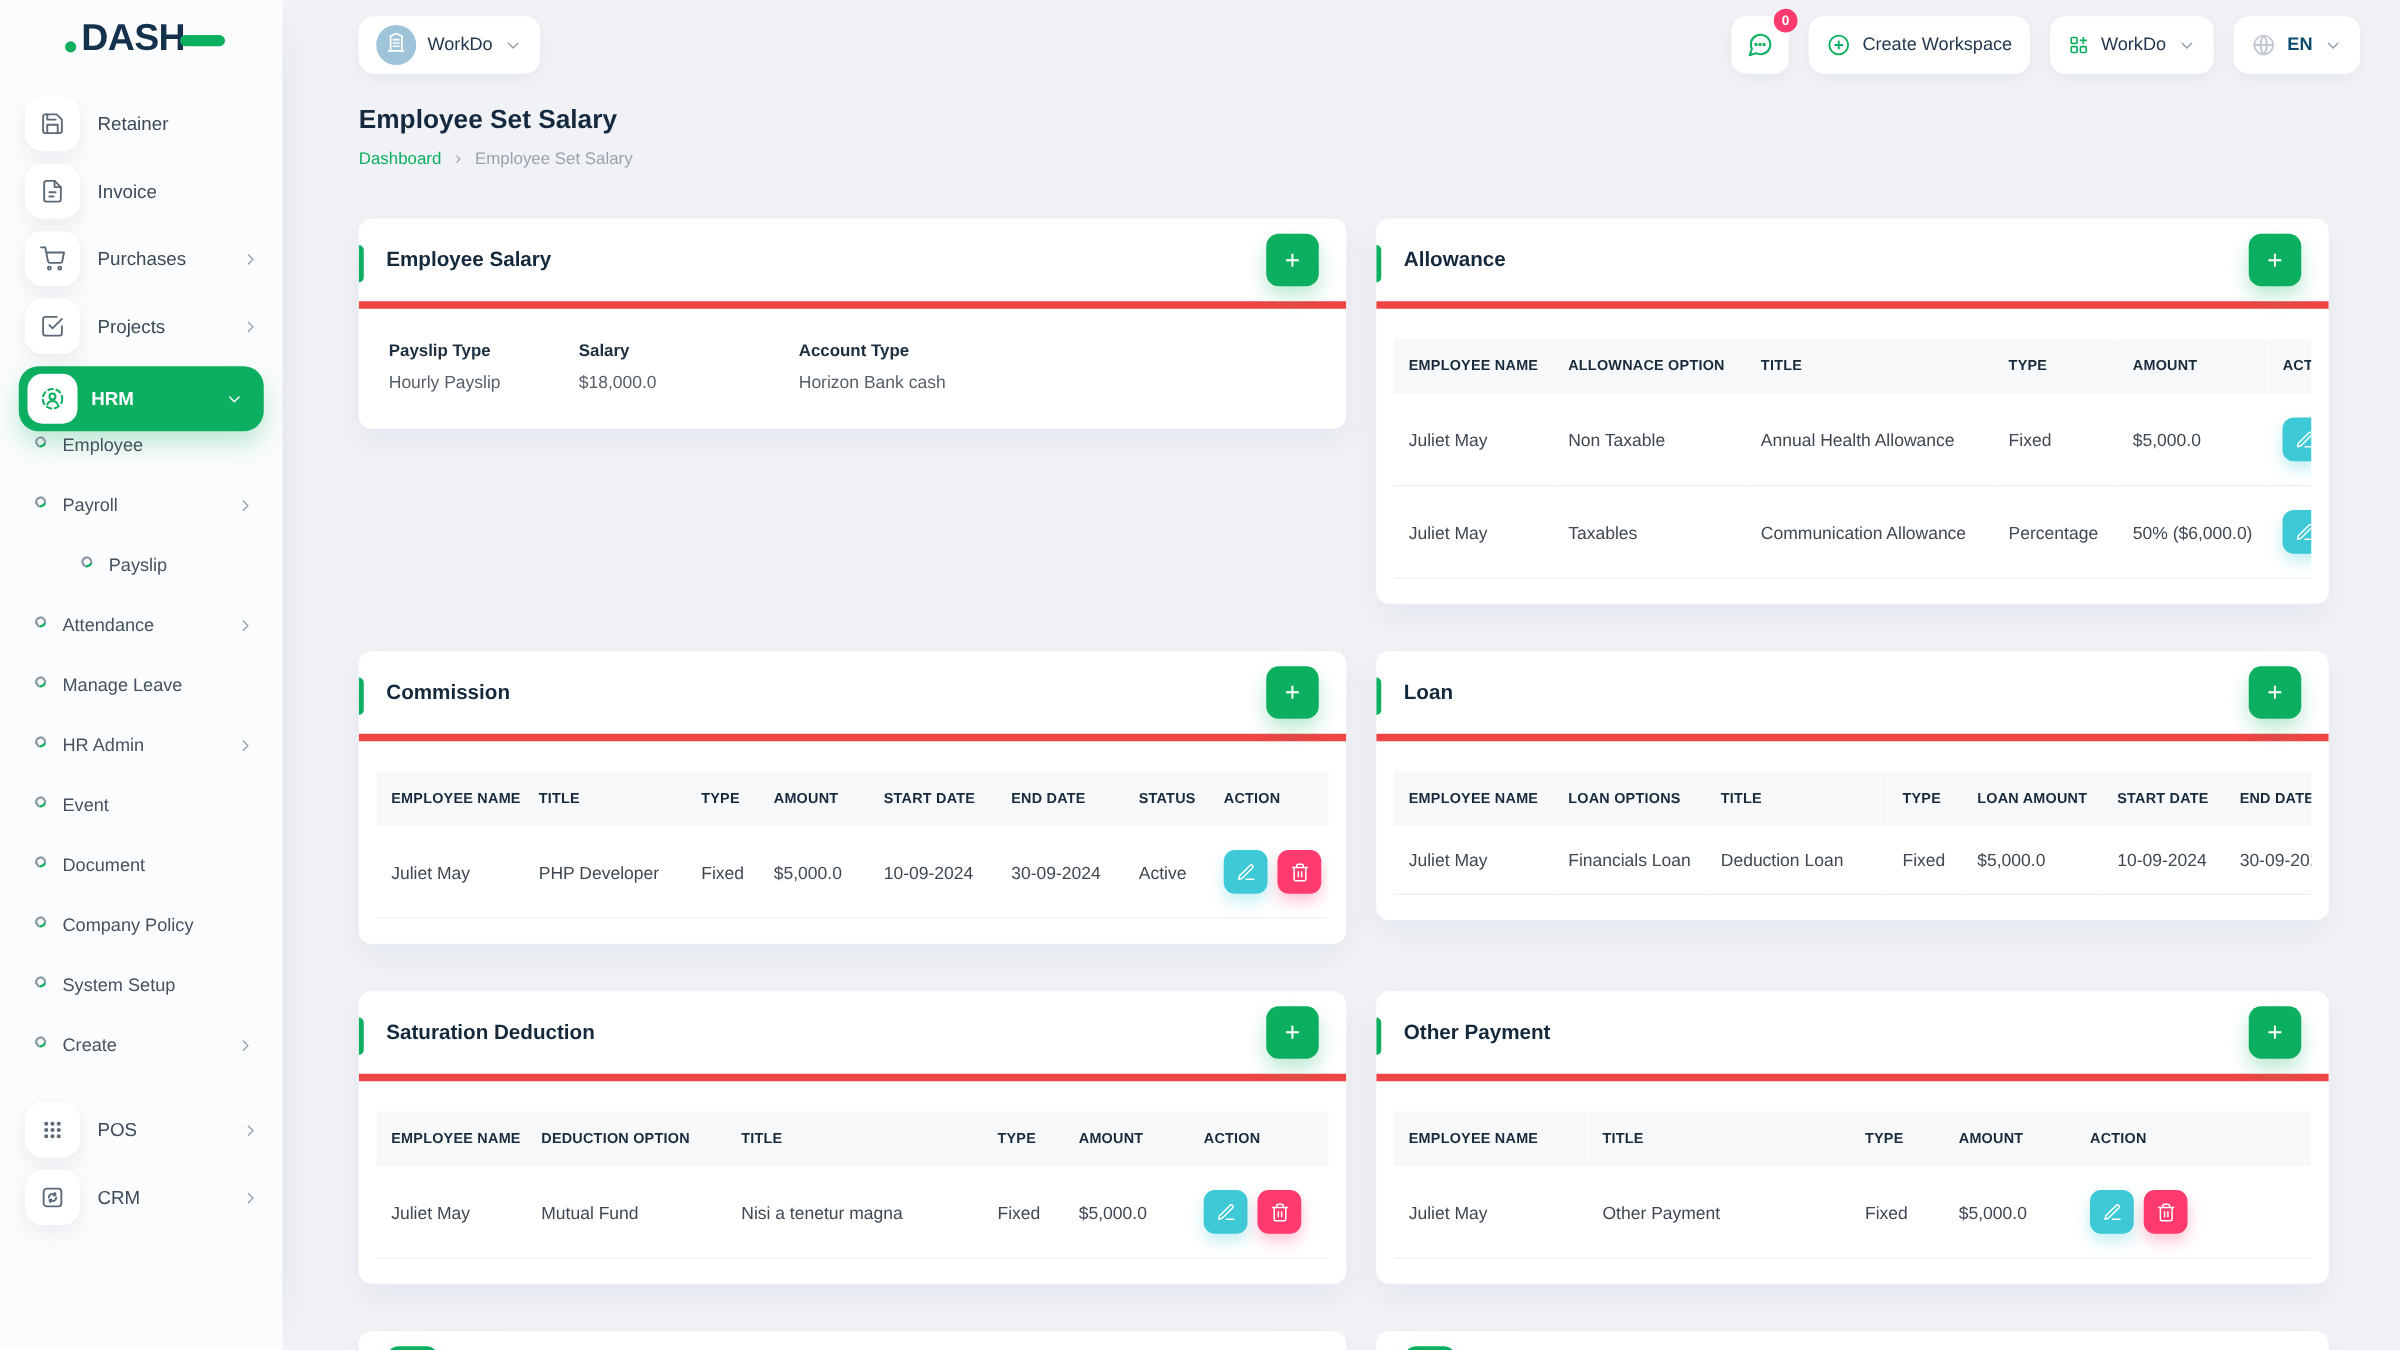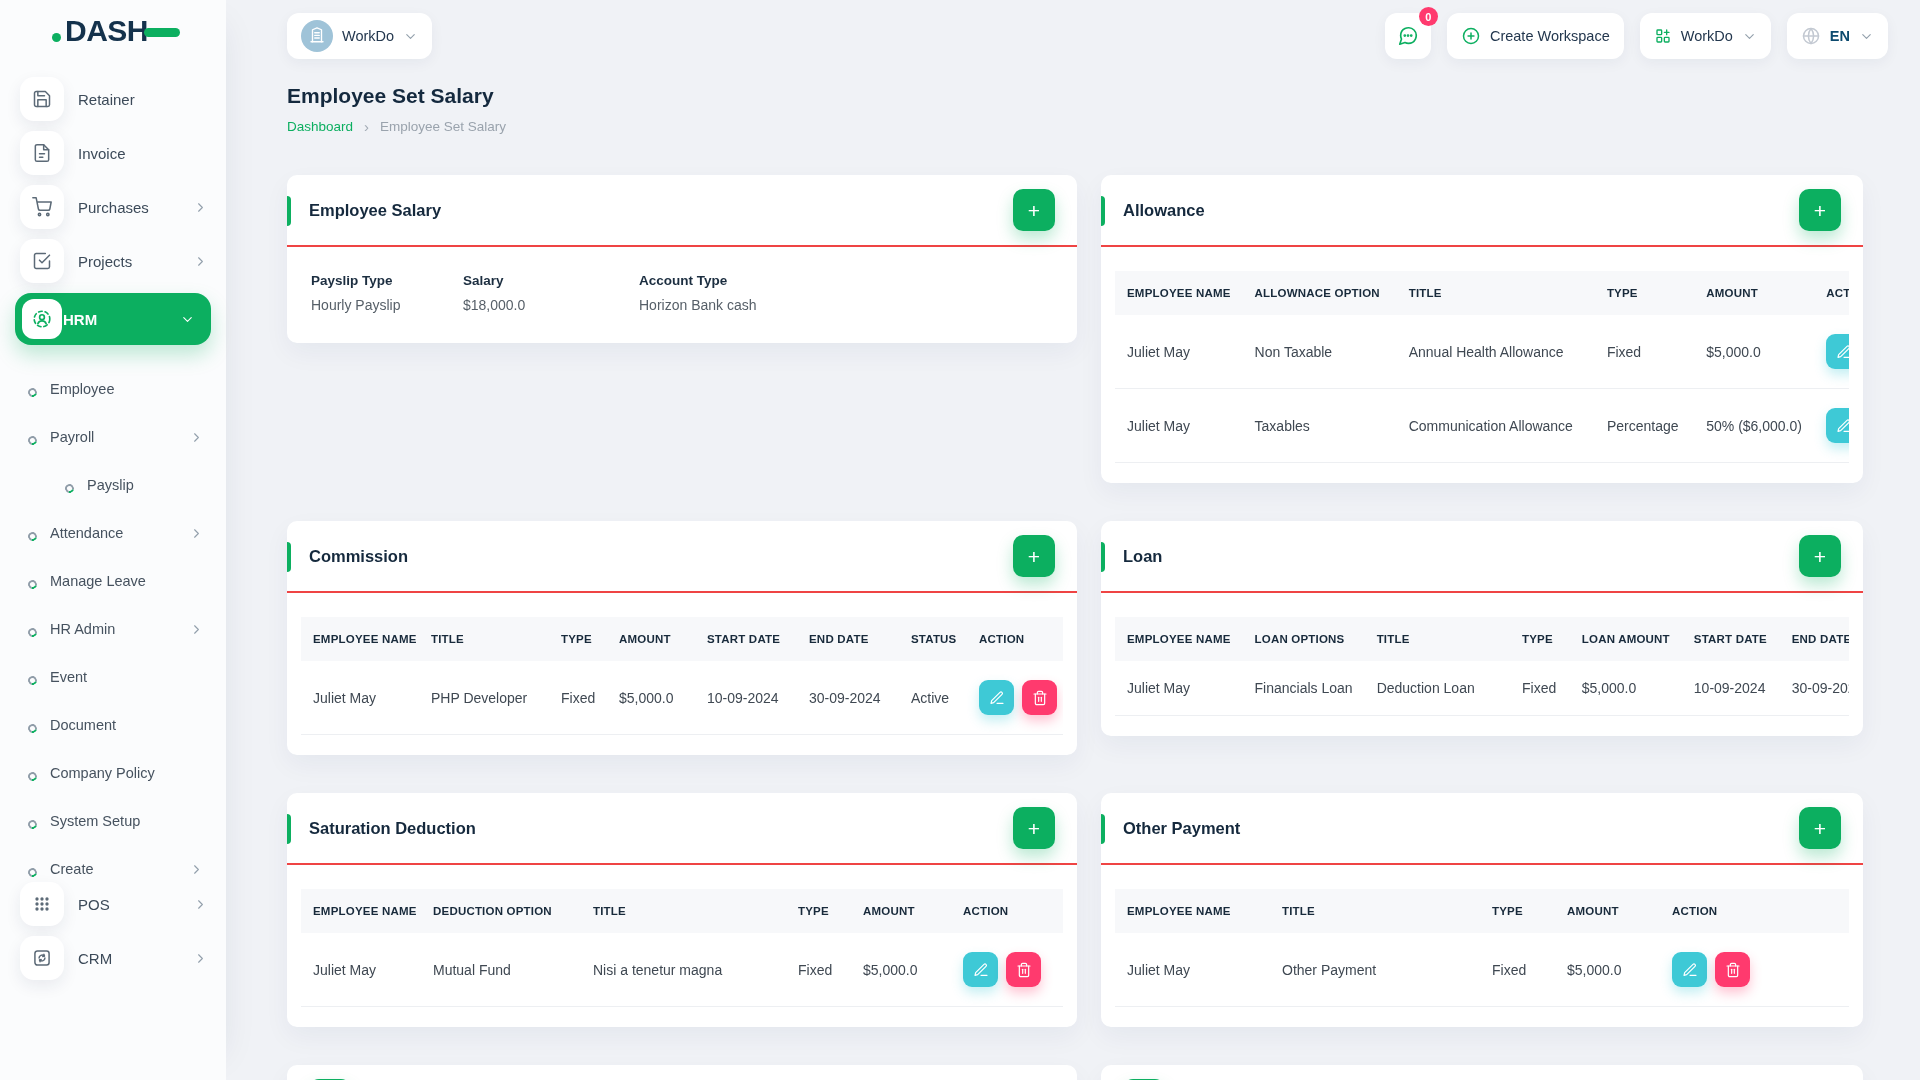--- a/index.html
+++ b/index.html
@@ -23,27 +23,27 @@
   .side-item{ height:54px; display:flex; align-items:center; gap:14px; padding:0 18px 0 20px; cursor:pointer; }
   .tile{
     width:44px; height:44px; border-radius:14px; background:#fff; flex:0 0 44px;
     box-shadow:0 6px 16px rgba(24,42,77,.08);
     display:flex; align-items:center; justify-content:center; color:#5c6a77;
   }
   .side-label{ flex:1; font-size:15px; font-weight:500; color:#3c4a59; }
   .chev{ color:#93a0ac; display:flex; align-items:center; }
   .hrm-pill{
     margin:5px 15px 4px 15px; height:52px; background:#0CAF60; border-radius:16px;
-    display:flex; align-items:center; gap:1px; padding:0 16px 0 7px; cursor:pointer;
+    display:flex; align-items:center; gap:11px; padding:0 16px 0 7px; cursor:pointer;
     box-shadow:0 10px 20px rgba(12,175,96,.25);
   }
   .hrm-pill .tile{ width:40px; height:40px; border-radius:12px; flex-basis:40px; box-shadow:none; color:#0CAF60; }
   .hrm-pill .side-label{ color:#fff; font-weight:700; }
   .hrm-pill .chev{ color:#fff; }
-  .sub-item{ height:48px; display:flex; align-items:flex-end; gap:13px; padding:0 22px 0 28px; cursor:pointer; }
+  .sub-item{ height:48px; display:flex; align-items:flex-start; gap:13px; padding:0 22px 0 28px; cursor:pointer; }
   .sub-item.nested{ padding-left:65px; }
   .ring{ width:9px; height:9px; border-radius:50%; border:2px solid #8f9ca8; border-bottom-color:#0CAF60; transform:rotate(-30deg); flex:0 0 9px; }
   .sub-label{ flex:1; font-size:14.5px; color:#46525f; }
   .sub-item.active .sub-label{ color:#0CAF60; }
   
   .topbar{
     margin-left:255px; height:62px; display:flex; align-items:center;
     justify-content:space-between; padding:10px 32px 0 32px;
   }
   .pill{
@@ -67,21 +67,21 @@
   .main{ margin-left:255px; padding:0 32px; }
   .page-title{ margin-top:20px; font-size:21px; line-height:28px; font-weight:700; color:#14293e; }
   .breadcrumb{ margin:8px 0 40px 0; font-size:13.5px; display:flex; align-items:center; }
   .bc-link{ color:#0CAF60; cursor:pointer; }
   .bc-sep{ color:#a3abb5; margin:0 11px; font-size:15px; }
   .bc-current{ color:#9aa3ad; }
   .grid{ display:grid; grid-template-columns:790px 762px; column-gap:24px; row-gap:38px; align-items:start; }
   .card{ background:#fff; border-radius:10px; box-shadow:0 10px 26px rgba(21,48,89,.05); overflow:hidden; }
   .card-header{
     position:relative; height:72px; display:flex; align-items:center;
-    justify-content:space-between; padding:0 22px; border-bottom:2px solid #ef4444;
+    justify-content:space-between; padding:0 22px; border-bottom:6px solid #ef4444;
   }
   .accent{ position:absolute; left:0; top:21px; width:4px; height:30px; background:#0CAF60; border-radius:0 4px 4px 0; }
   .card-title{ font-size:16.5px; font-weight:700; color:#15293d; }
   .add-btn{
     width:42px; height:42px; border-radius:10px; border:none; background:#0CAF60; color:#fff;
     font-size:21px; line-height:1; display:flex; align-items:center; justify-content:center; cursor:pointer;
     box-shadow:0 8px 16px rgba(12,175,96,.28);
   }
   .es-body{ padding:26px 24px 30px 24px; display:grid; grid-template-columns:152px 176px 1fr; }
   .field-label{ font-size:13.5px; font-weight:700; color:#1c2e40; margin-bottom:9px; }

